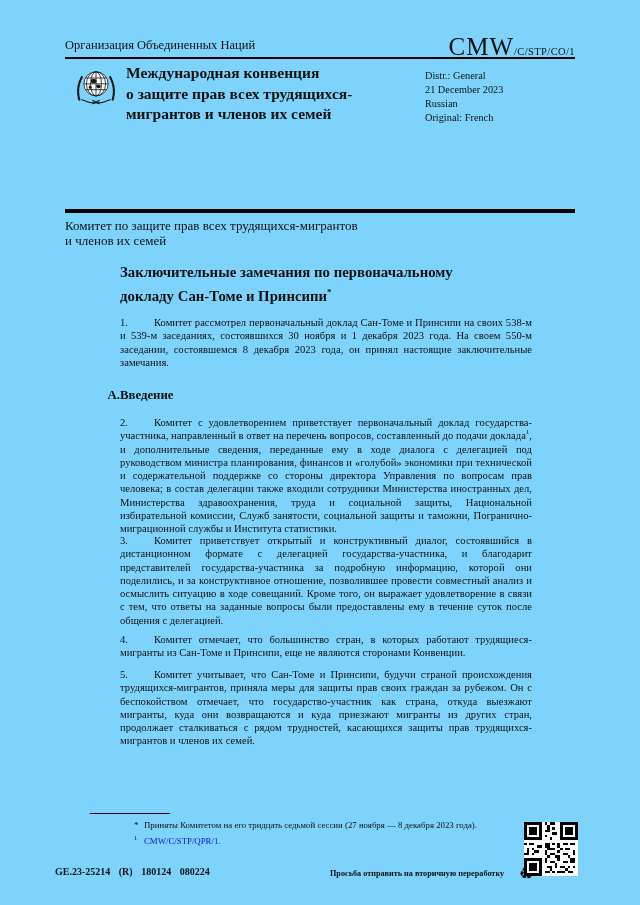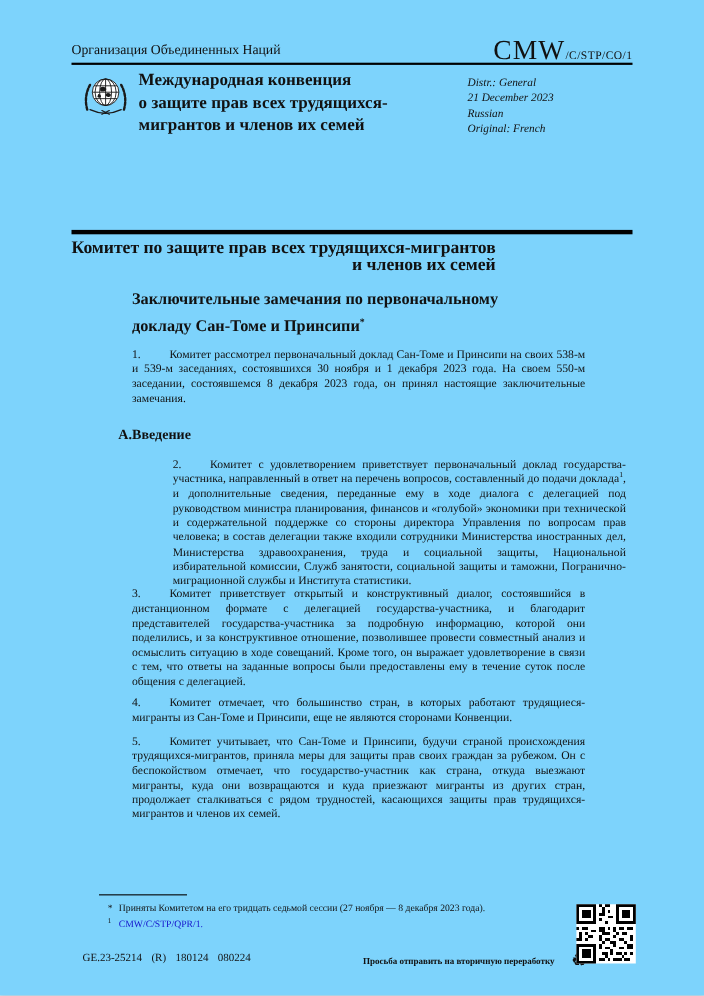--- a/index.html
+++ b/index.html
@@ -10,42 +10,42 @@
     box-shadow:0 0 4px rgba(0,0,0,.25);
   }
   .abs{position:absolute;}
   .org-name{left:65px;top:38px;font-size:12.5px;}
   .top-rule{left:65px;top:57px;width:510px;height:2px;background:#000;}
   .doc-symbol{right:65px;top:33px;text-align:right;}
   .doc-symbol .cmw{font-size:25px;letter-spacing:1px;}
   .doc-symbol .suffix{font-size:10.5px;letter-spacing:.4px;}
   .emblem{left:71px;top:62px;width:50px;height:52px;}
   .conv-title{left:126px;top:63px;font-size:15.5px;font-weight:bold;line-height:20.5px;width:300px;}
-  .distr-block{left:425px;top:69px;font-size:10.3px;line-height:14px;font-style:italic;}
+  .distr-block{left:425px;top:69px;font-size:10.3px;line-height:14px;}
   .black-bar{left:65px;top:209px;width:510px;height:4px;background:#000;}
-  .committee{left:65px;top:219px;font-size:16px;font-weight:bold;line-height:14.5px;text-align:right;}
+  .committee{left:65px;top:219px;font-size:13px;font-weight:normal;line-height:14.5px;}
   .doc-title{left:120px;top:263px;width:380px;font-size:14.8px;font-weight:bold;line-height:19.5px;margin:0;}
   .doc-title sup{font-size:9px;}
   .body-para{width:412px;font-size:10.6px;line-height:13.3px;text-align:justify;margin:0;left:120px;}
   .body-para .pnum{display:inline-block;width:34px;}
   .body-para sup{font-size:7px;line-height:0;}
   .p1{top:316px;}
   .section-head{left:95px;top:388px;font-size:12.8px;font-weight:bold;text-align:right;}
   .section-head .letter{display:inline-block;width:25px;}
-  .p2{top:416px;margin-left:37px;}
+  .p2{top:416px;}
   .p3{top:534px;}
   .p4{top:633px;}
   .p5{top:668px;}
   .fn-sep{left:90px;top:813px;width:80px;height:1px;background:#000;}
   .footnotes{left:90px;top:819px;width:450px;font-size:8.8px;line-height:12.5px;}
-  .fn{padding-left:20px;text-indent:-12px;}
+  .fn{padding-left:20px;text-indent:-12px;margin-left:36px;}
   .fn .fn-star{display:inline-block;width:10px;text-indent:0;}
   .fn sup{font-size:6.5px;}
   .link{color:#1414cc;text-decoration:none;cursor:pointer;}
-  .ge-number{left:75px;top:866px;font-size:10px;word-spacing:6px;}
+  .ge-number{left:55px;top:866px;font-size:10px;word-spacing:6px;font-weight:bold;}
   .recycle-wrap{left:330px;top:868px;width:190px;font-size:8.2px;font-weight:bold;white-space:nowrap;display:flex;align-items:center;gap:15px;}
   .recycle-glyph{font-size:17px;font-weight:normal;line-height:10px;font-family:"DejaVu Sans",sans-serif;}
   .qr{left:524px;top:822px;width:54px;height:54px;}
 </style>
 </head>
 <body>
 
 <div class="page">
 
   <div class="abs org-name">Организация Объединенных Наций</div>

